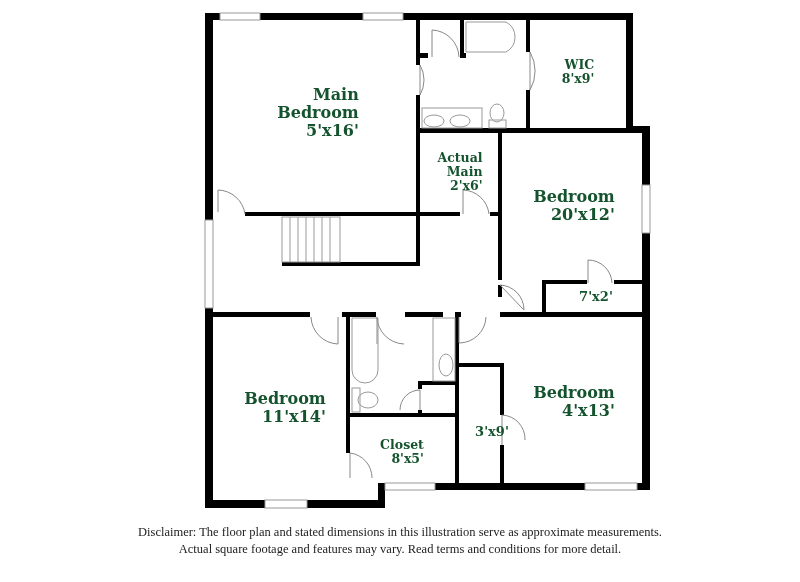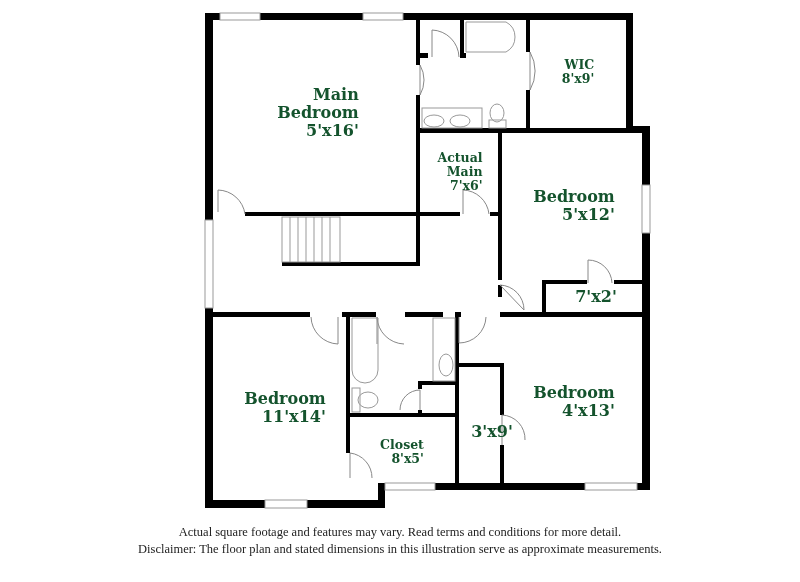--- a/index.html
+++ b/index.html
@@ -1,21 +1,21 @@
 <!DOCTYPE html>
 <html><head>
 <meta charset="utf-8">
 <style>
   html, body { margin:0; padding:0; background:#ffffff; }
   body { width:800px; height:582px; position:relative; overflow:hidden; font-family:"DejaVu Serif", serif; }
   #plan { position:absolute; left:0; top:0; width:800px; height:582px; }
   .lbl { position:absolute; text-align:right; font-family:"DejaVu Serif", serif; font-weight:bold; color:#14532d; line-height:1.12; transform:translate(-50%,-50%); white-space:nowrap; }
   .lbl-lg { font-size:16px; }
   .lbl-md { font-size:12.5px; }
-  .lbl-sm { font-size:16px; }
+  .lbl-sm { font-size:13px; }
   .lbl span { display:block; }
   #disclaimer { position:absolute; left:0; width:800px; top:524px; text-align:center; font-family:"Liberation Serif", serif; font-size:12.5px; color:#222; line-height:17px; }
   #disclaimer div { display:block; }
 </style>
 </head>
 <body>
 
 <svg id="plan" viewBox="0 0 800 582" xmlns="http://www.w3.org/2000/svg">
 
   <g fill="#000">
@@ -157,26 +157,26 @@
 </div>
 
 <div class="lbl lbl-md" style="left:578px; top:72px;">
   <span>WIC</span>
   <span>8'x9'</span>
 </div>
 
 <div class="lbl lbl-md" style="left:460px; top:172px;">
   <span>Actual</span>
   <span>Main</span>
-  <span>7'x6'</span>
+  <span>2'x6'</span>
 </div>
 
 <div class="lbl lbl-lg" style="left:574px; top:206px;">
   <span>Bedroom</span>
-  <span>5'x12'</span>
+  <span>20'x12'</span>
 </div>
 
 <div class="lbl lbl-sm" style="left:596px; top:297px;">
   <span>7'x2'</span>
 </div>
 
 <div class="lbl lbl-lg" style="left:285px; top:408px;">
   <span>Bedroom</span>
   <span>11'x14'</span>
 </div>
@@ -189,15 +189,15 @@
 <div class="lbl lbl-sm" style="left:492px; top:432px;">
   <span>3'x9'</span>
 </div>
 
 <div class="lbl lbl-lg" style="left:574px; top:402px;">
   <span>Bedroom</span>
   <span>4'x13'</span>
 </div>
 
 <div id="disclaimer">
+  <div>Disclaimer: The floor plan and stated dimensions in this illustration serve as approximate measurements.</div>
   <div>Actual square footage and features may vary. Read terms and conditions for more detail.</div>
-  <div>Disclaimer: The floor plan and stated dimensions in this illustration serve as approximate measurements.</div>
 </div>
 
 </body></html>

